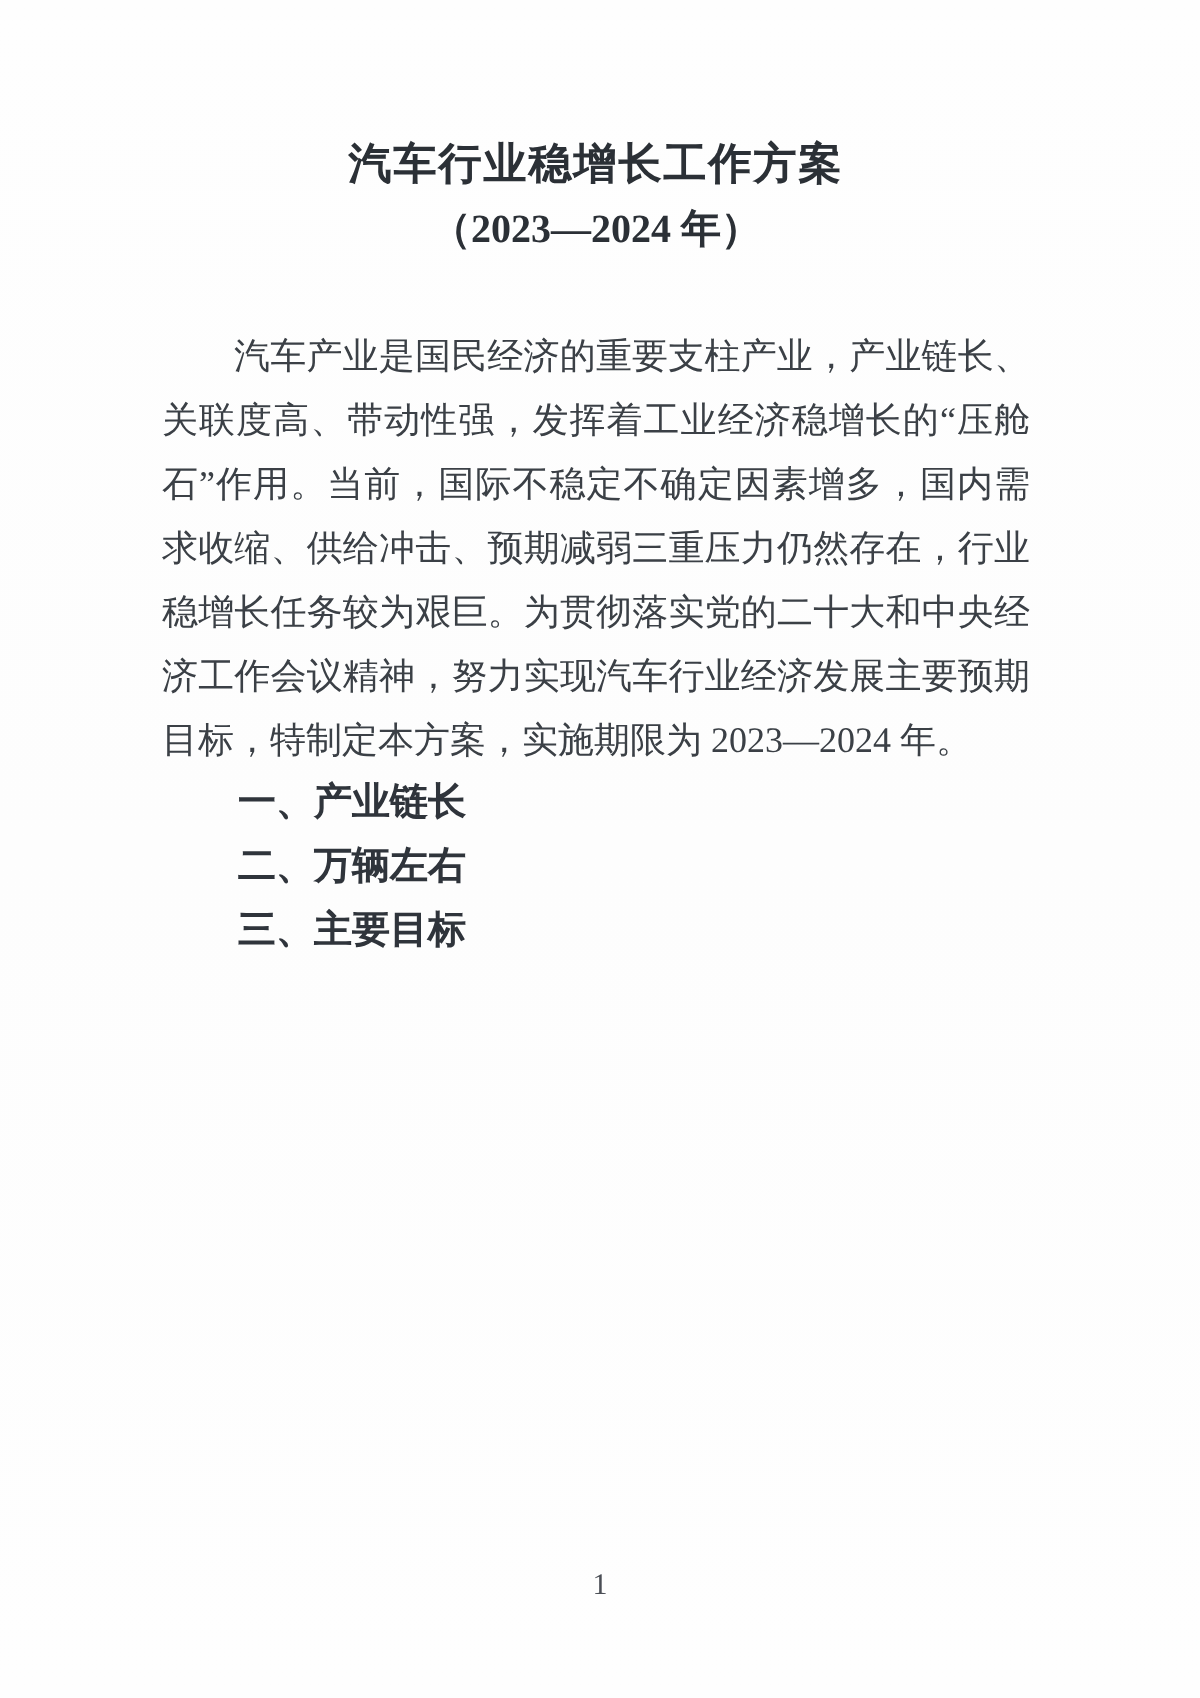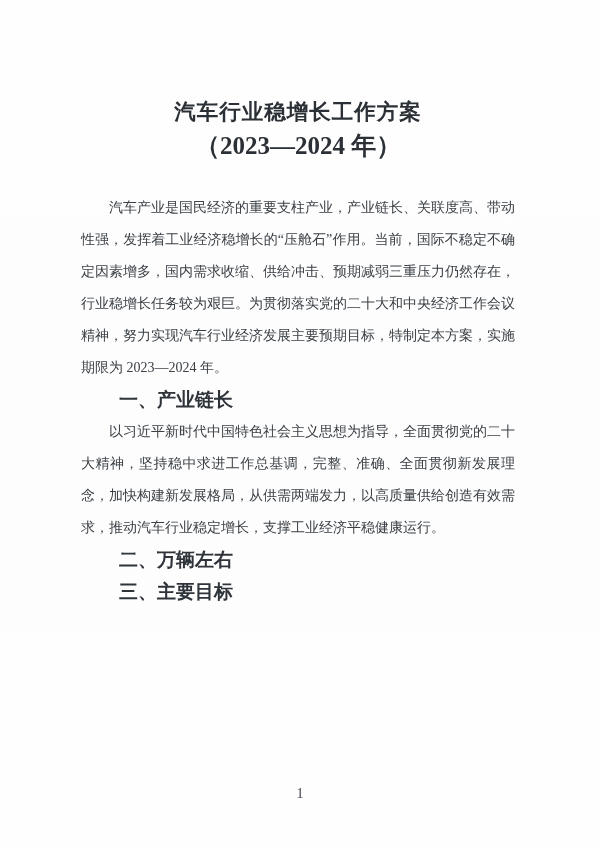--- a/index.html
+++ b/index.html
@@ -19,41 +19,41 @@
     color: #3b4046;
   }
   .content {
     position: absolute;
     left: 81px;
     top: 0;
     width: 434px;
   }
   .doc-title {
     margin: 0;
-    padding-top: 98px;
+    padding-top: 68px;
     font-size: 21.5px;
     line-height: 28px;
     font-weight: bold;
     text-align: center;
     letter-spacing: 1px;
     color: #2b3036;
     font-family: "Liberation Serif", "DejaVu Serif", serif;
   }
   .doc-subtitle {
     margin: 8px 0 0 0;
-    font-size: 25px;
+    font-size: 20px;
     line-height: 23px;
     font-weight: bold;
     text-align: center;
     color: #2b3036;
     font-family: "Liberation Serif", "DejaVu Serif", serif;
   }
   .body-para {
     margin: 0;
-    font-size: 14px;
+    font-size: 18px;
     line-height: 32px;
     text-align: justify;
     text-justify: inter-character;
     text-indent: 2em;
     color: #3b4046;
     font-family: Liberation Serif, serif;
   }
   .body-para.first {
     margin-top: 35px;
   }
@@ -82,21 +82,20 @@
 <body>
 
 <div class="page">
   <div class="content">
     <h1 class="doc-title">汽车行业稳增长工作方案</h1>
     <h2 class="doc-subtitle">（2023—2024 年）</h2>
 
     <p class="body-para first">汽车产业是国民经济的重要支柱产业，产业链长、关联度高、带动性强，发挥着工业经济稳增长的“压舱石”作用。当前，国际不稳定不确定因素增多，国内需求收缩、供给冲击、预期减弱三重压力仍然存在，行业稳增长任务较为艰巨。为贯彻落实党的二十大和中央经济工作会议精神，努力实现汽车行业经济发展主要预期目标，特制定本方案，实施期限为 2023—2024 年。</p>
 
     <h3 class="sec-heading">一、产业链长</h3>
-    <p class="body-para">以习近平新时代中国特色社会主义思想为指导，全面贯彻党的二十大精神，坚持稳中求进工作总基调，完整、准确、全面贯彻新发展理念，加快构建新发展格局，从供需两端发力，以高质量供给创造有效需求，推动汽车行业稳定增长，支撑工业经济平稳健康运行。</p>
 
     <h3 class="sec-heading">二、万辆左右</h3>
 
     <h3 class="sec-heading">三、主要目标</h3>
   </div>
 
   <div class="page-number">1</div>
 </div>
 
 </body></html>

